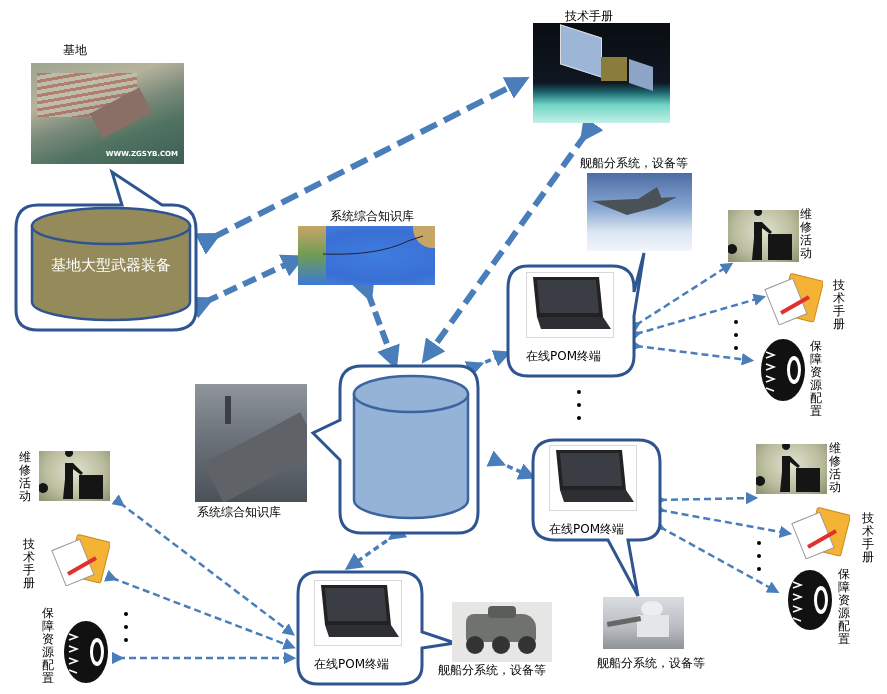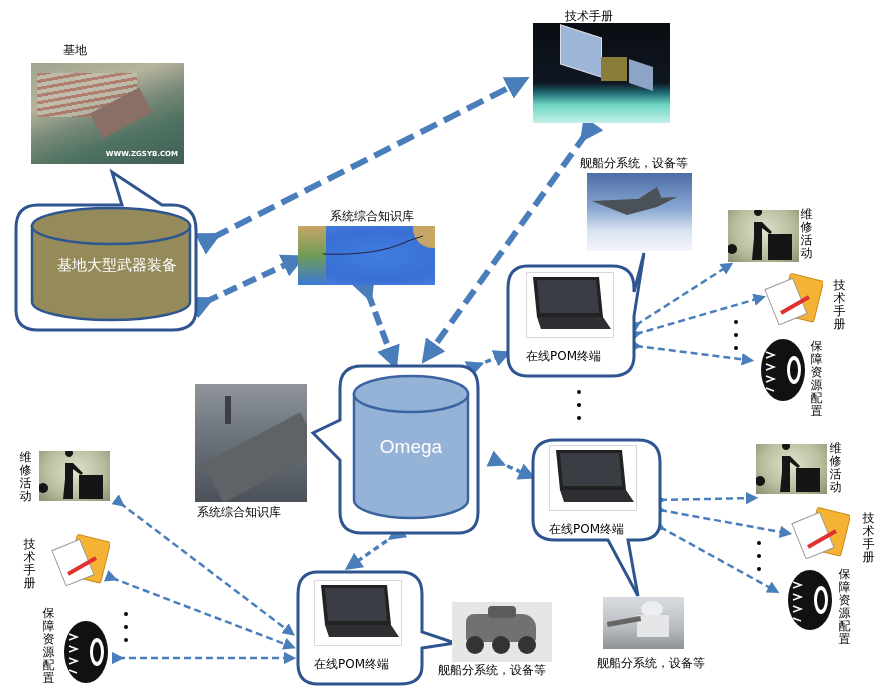--- a/index.html
+++ b/index.html
@@ -1,20 +1,20 @@
 <!DOCTYPE html>
 <html><head>
 <meta charset="utf-8">
 <style>
   html, body { margin:0; padding:0; background:#ffffff; }
   body { width:887px; height:694px; position:relative; overflow:hidden;
          font-family:"DejaVu Sans", sans-serif; color:#000; }
   .abs { position:absolute; }
   .lbl { position:absolute; font-size:12px; white-space:nowrap; color:#000; }
-  .vlbl { position:absolute; font-size:12px; line-height:13px; width:13px; text-align:center; color:#000; }
+  .vlbl { position:absolute; font-size:12px; line-height:13px; width:13px; text-align:left; color:#000; }
   .photo { position:absolute; overflow:hidden; }
   svg.layer { position:absolute; left:0; top:0; }
   .dbtext { position:absolute; text-align:center; color:#fff; }
   .laptop-box { position:absolute; background:#fff; border:1px solid #d8d8d8; }
   .dots { position:absolute; width:6px; }
   .dots span { display:block; width:4px; height:4px; background:#000; border-radius:50%; margin:0 0 9px 0; }
 </style>
 </head>
 <body>
 
@@ -71,25 +71,24 @@
     <path d="M32,226 L32,302 A79,18 0 0 0 190,302 L190,226 Z" fill="#958b5a" stroke="#2f5590" stroke-width="2.5"></path>
     <ellipse cx="111" cy="226" rx="79" ry="18" fill="#958b5a" stroke="#2f5590" stroke-width="2.5"></ellipse>
   </g>
 
   <g>
     <path d="M354,394 L354,500 A57,18 0 0 0 468,500 L468,394 Z" fill="#95b3d7" stroke="#3b64a0" stroke-width="2.5"></path>
     <ellipse cx="411" cy="394" rx="57" ry="18" fill="#95b3d7" stroke="#3b64a0" stroke-width="2.5"></ellipse>
   </g>
 </svg>
 
-<div class="dbtext" style="left:32px; top:256px; width:158px; font-size:15px; line-height:19px;margin-left:6px;">
+<div class="dbtext" style="left:32px; top:256px; width:158px; font-size:15px; line-height:19px;">
   <div>基地大型武器装备</div>
 </div>
 <div class="dbtext" style="left:354px; top:434px; width:114px; font-size:19px; line-height:25px; font-family:'Liberation Sans', sans-serif;">
-  <div>Omega</div>
 </div>
 
 <div class="lbl" style="left:63px; top:42px;">基地</div>
 <div class="photo" style="left:31px; top:63px; width:153px; height:101px; background:linear-gradient(160deg,#9ea58f 0%,#b7b39c 30%,#7a8a7a 50%,#4f7261 70%,#3d5f55 100%);">
   <div class="abs" style="left:6px; top:10px; width:100px; height:44px; background:repeating-linear-gradient(170deg,#b06a5c 0 3px,#c6c2b2 3px 7px); opacity:.7;"></div>
   <div class="abs" style="left:62px; top:36px; width:56px; height:28px; background:#8a6f66; transform:rotate(-28deg);"></div>
   <div class="abs" style="right:6px; bottom:6px; color:#fff; font-size:7px; font-weight:bold;margin-top:24px;">WWW.ZGSYB.COM</div>
 </div>
 
 <div class="lbl" style="left:565px; top:8px;">技术手册</div>

